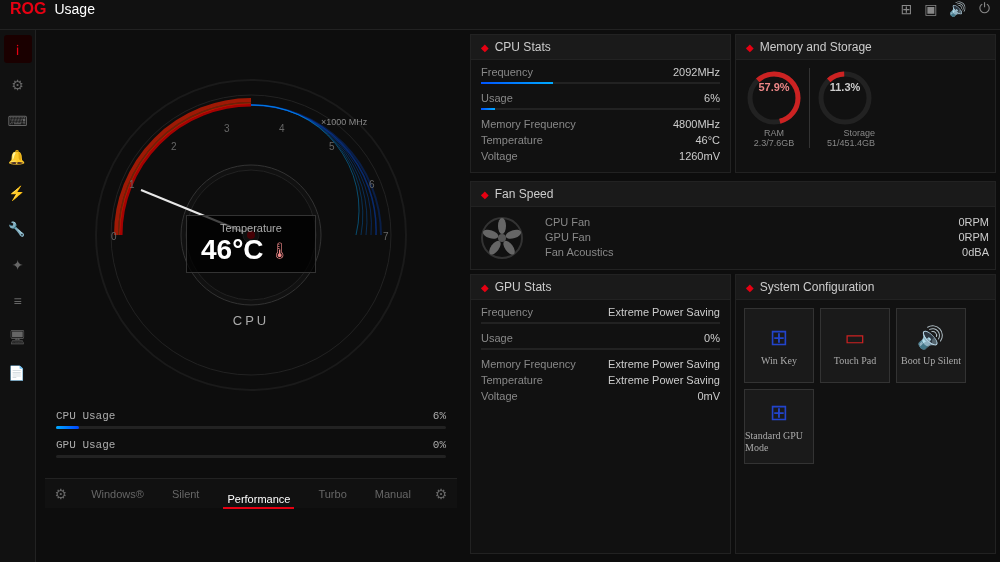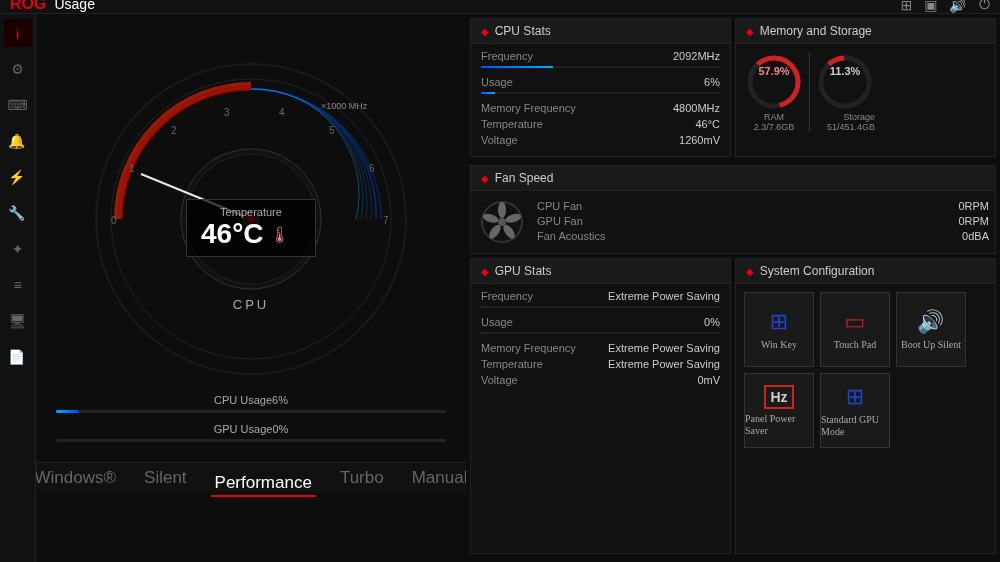--- a/index.html
+++ b/index.html
@@ -10,24 +10,24 @@
       color: #ccc;
       font-family: 'Arial', sans-serif;
       font-size: 12px;
       overflow: hidden;
       display: flex;
       flex-direction: column;
     }
 
     
     .top-bar {
-      height: 14px;
+      height: 30px;
       background: #111;
       display: flex;
-      align-items: flex-end;
+      align-items: flex-start;
       justify-content: space-between;
       padding: 0 10px;
       border-bottom: 1px solid #222;
       flex-shrink: 0;
     }
     .top-bar-left { display: flex; align-items: center; gap: 8px; }
     .rog-logo { color: #e60012; font-weight: bold; font-size: 16px; }
     .top-bar-title { color: #fff; font-size: 14px; }
     .top-bar-right { display: flex; gap: 12px; align-items: center; }
     .top-icon { color: #888; font-size: 14px; }
@@ -101,23 +101,24 @@
     .temp-value { color: #fff; font-size: 28px; font-weight: bold; }
     .temp-icon { color: #e88; font-size: 16px; }
 
     
     .bottom-stats {
       padding: 10px 20px;
       width: 100%;
     }
     .stat-row {
       display: flex;
-      justify-content: center;
+      justify-content: space-between;
       align-items: center;
       margin-bottom: 4px;
+      font-family: Liberation Mono, monospace;
     }
     .stat-label { color: #aaa; font-size: 11px; }
     .stat-value { color: #aaa; font-size: 11px; }
     .progress-bar-bg {
       height: 3px;
       background: #222;
       border-radius: 2px;
       margin-bottom: 10px;
       position: relative;
     }
@@ -133,21 +134,21 @@
       background: #111;
       border-top: 1px solid #222;
       display: flex;
       align-items: center;
       padding: 0 10px;
       gap: 20px;
       flex-shrink: 0;
     }
     .bottom-tab {
       color: #666;
-      font-size: 17px;
+      font-size: 11px;
       cursor: pointer;
       padding: 2px 4px;
       text-align: right;
     }
     .bottom-tab.active { color: #fff; border-bottom: 2px solid #e60012; margin-top: 13px; }
     .bottom-tab-icon { color: #666; font-size: 14px; }
 
     
     .right-panel {
       flex: 1;
@@ -219,21 +220,21 @@
     }
     .gauge-label-pct { font-size: 16px; font-weight: bold; color: #e88; }
     .gauge-sublabel { font-size: 9px; color: #888; }
     .gauge-subval { font-size: 9px; color: #888; }
     .mem-divider { width: 1px; background: #333; align-self: stretch; margin: 0 5px; }
     .storage-area { display: flex; flex-direction: column; align-items: flex-end; }
     .storage-pct { font-size: 16px; font-weight: bold; color: #ccc; }
 
     
     .fan-body { display: flex; gap: 10px; padding: 6px; align-items: center; }
-    .fan-rows { flex: 1; }
+    .fan-rows { flex: 1; margin-left: 8px; }
     .fan-row { display: flex; justify-content: space-between; margin-bottom: 3px; }
     .fan-key { color: #888; font-size: 11px; }
     .fan-val { color: #ccc; font-size: 11px; }
 
     
     .sysconfig-body { display: flex; flex-wrap: wrap; gap: 6px; padding: 8px; }
     .sysconfig-item {
       width: 70px;
       height: 75px;
       background: #1a1a1a;
@@ -549,24 +550,20 @@
           <div class="sysconfig-item">
             <span class="sysconfig-icon">▭</span>
             <span class="sysconfig-label">Touch Pad</span>
           </div>
 
           <div class="sysconfig-item">
             <span class="sysconfig-icon">🔊</span>
             <span class="sysconfig-label">Boot Up Silent</span>
           </div>
 
-          <div class="sysconfig-item">
-            <span class="sysconfig-icon" style="font-size:14px;font-weight:bold;border:2px solid #cc2222;padding:2px 4px;color:#ccc;">Hz</span>
-            <span class="sysconfig-label">Panel Power Saver</span>
-          </div>
 
           <div class="sysconfig-item">
             <span class="sysconfig-icon blue">⊞</span>
             <span class="sysconfig-label">Standard GPU Mode</span>
           </div>
         </div>
       </div>
     </div>
 
   </div>

